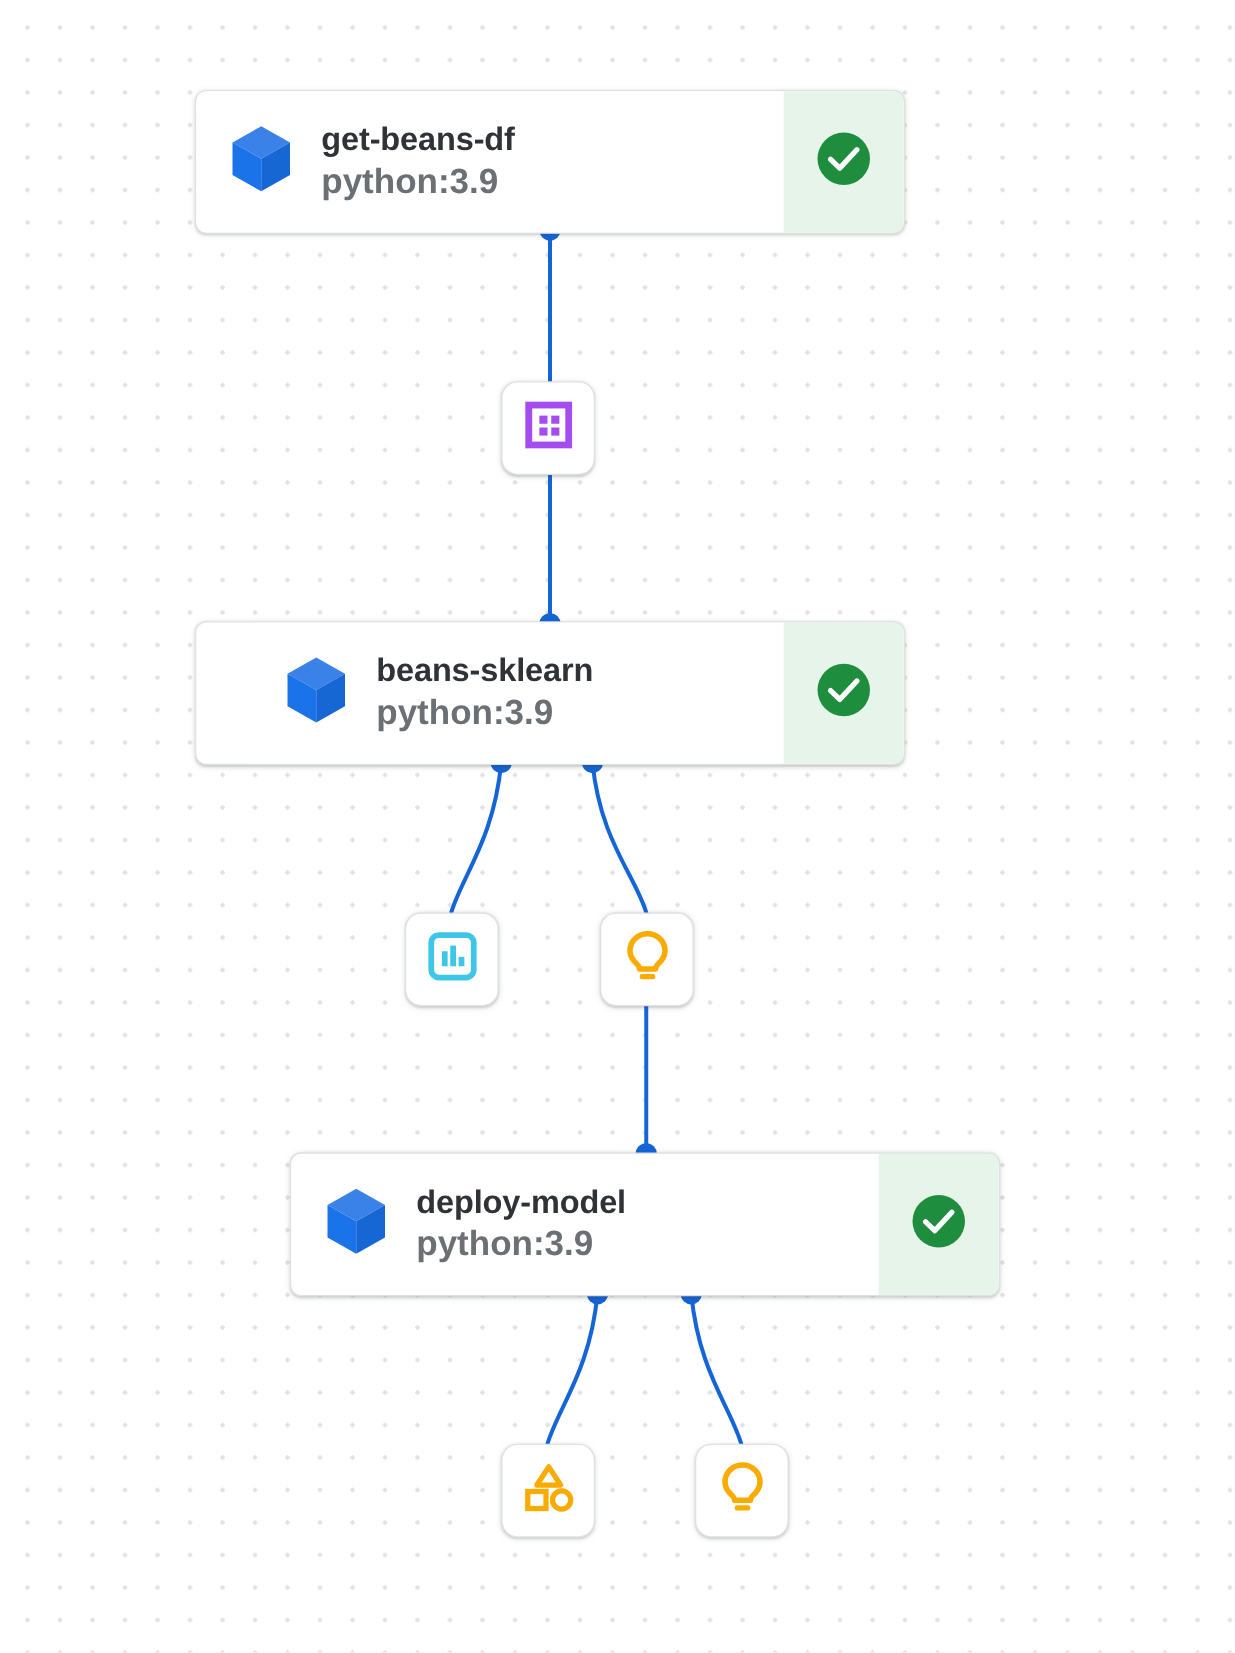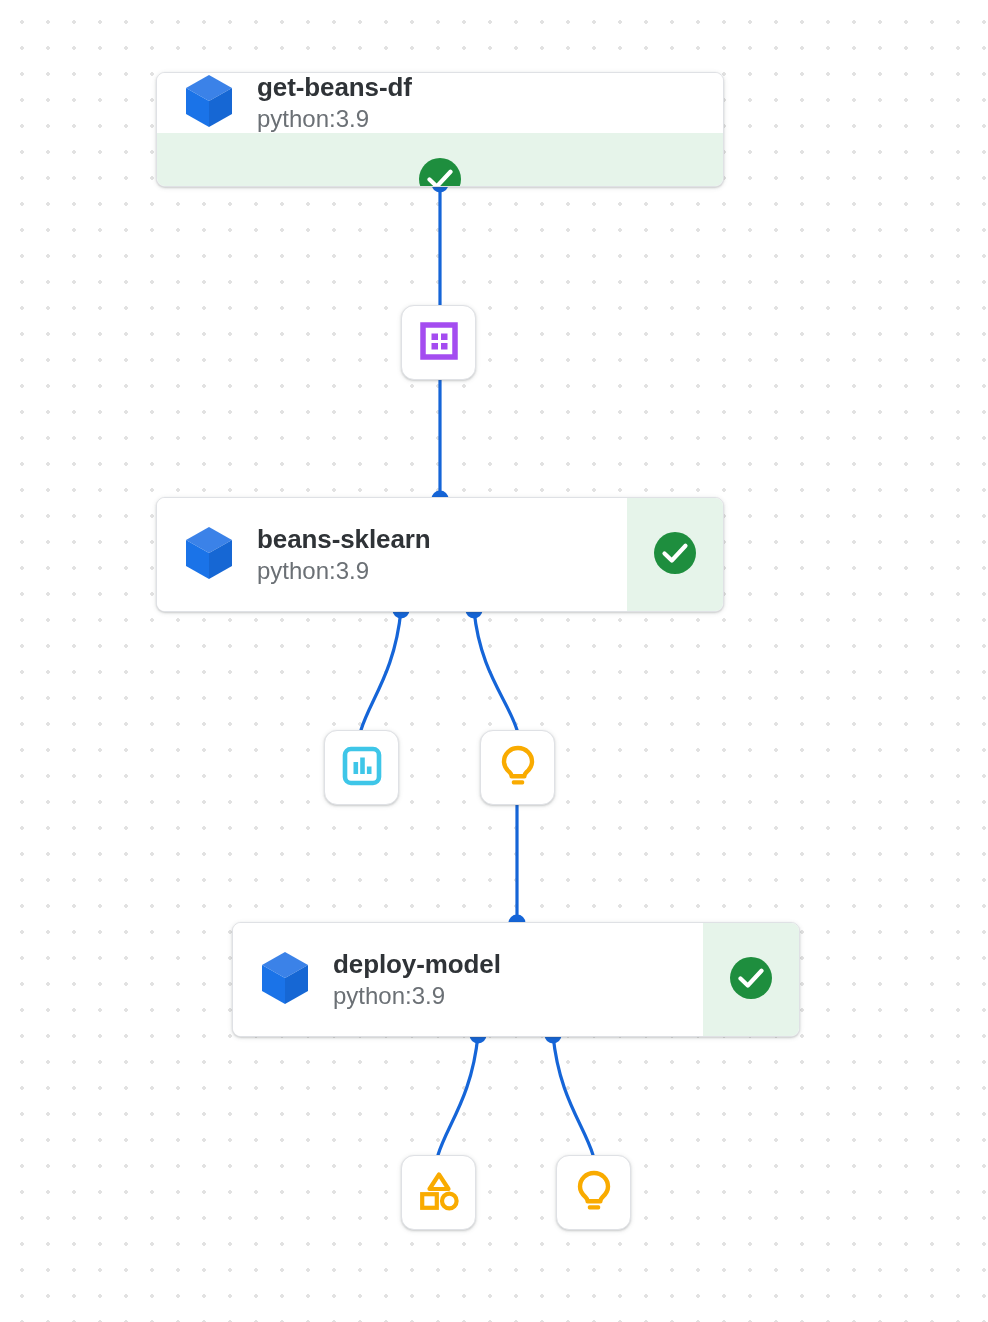--- a/index.html
+++ b/index.html
@@ -71,22 +71,22 @@
   .task-title {
     font-size: 26px;
     font-weight: 700;
     color: #2f3337;
     letter-spacing: -0.1px;
     line-height: 1.12;
     white-space: nowrap;
   }
 
   .task-sub {
-    font-size: 24px;
-    font-weight: 400;
+    font-size: 28px;
+    font-weight: 700;
     color: #6b7075;
     line-height: 1.15;
     white-space: nowrap;
   }
 
   .task-status {
     flex: 0 0 96px;
     background: #e6f4ea;
     display: flex;
     align-items: center;
@@ -137,21 +137,21 @@
         <circle cx="440" cy="184" r="8.5" fill="#1565d8"></circle>
         <circle cx="440" cy="499" r="8.5" fill="#1565d8"></circle>
         <circle cx="401" cy="610" r="8.5" fill="#1565d8"></circle>
         <circle cx="474" cy="610" r="8.5" fill="#1565d8"></circle>
         <circle cx="517" cy="923" r="8.5" fill="#1565d8"></circle>
         <circle cx="478" cy="1035" r="8.5" fill="#1565d8"></circle>
         <circle cx="553" cy="1035" r="8.5" fill="#1565d8"></circle>
       </g>
   </svg>
 
-  <div class="task-node" style="left: 156px; top: 72px; width: 568px; height: 115px; flex-direction: column;">
+  <div class="task-node" style="left: 156px; top: 72px; width: 568px; height: 115px;">
     <div class="task-body">
       <span class="task-cube">
         <svg width="52" height="56" viewBox="0 0 52 56" xmlns="http://www.w3.org/2000/svg">
           <path d="M26 2 L49 15 L26 28 L3 15 Z" fill="#3b82e8"></path>
           <path d="M3 15 L26 28 L26 54 L3 41 Z" fill="#1a73e8"></path>
           <path d="M49 15 L26 28 L26 54 L49 41 Z" fill="#1667d4"></path>
         </svg>
       </span>
       <span class="task-text">
         <span class="task-title">get-beans-df</span>
@@ -162,21 +162,21 @@
       <span>
         <svg width="46" height="46" viewBox="0 0 46 46" xmlns="http://www.w3.org/2000/svg">
           <circle cx="23" cy="23" r="21" fill="#1e8e3e"></circle>
           <path d="M12.5 23.5 L19.8 30.5 L33.5 15.8" fill="none" stroke="#ffffff" stroke-width="4.2" stroke-linecap="round" stroke-linejoin="round"></path>
         </svg>
       </span>
       <span class="sr-only">Succeeded</span>
     </div>
   </div>
 
-  <div class="task-node" style="left: 156px; top: 497px; width: 568px; height: 115px;">
+  <div class="task-node" style="left: 156px; top: 497px; width: 568px; height: 115px; padding-left: 44px;">
     <div class="task-body">
       <span class="task-cube">
         <svg width="52" height="56" viewBox="0 0 52 56" xmlns="http://www.w3.org/2000/svg">
           <path d="M26 2 L49 15 L26 28 L3 15 Z" fill="#3b82e8"></path>
           <path d="M3 15 L26 28 L26 54 L3 41 Z" fill="#1a73e8"></path>
           <path d="M49 15 L26 28 L26 54 L49 41 Z" fill="#1667d4"></path>
         </svg>
       </span>
       <span class="task-text">
         <span class="task-title">beans-sklearn</span>

